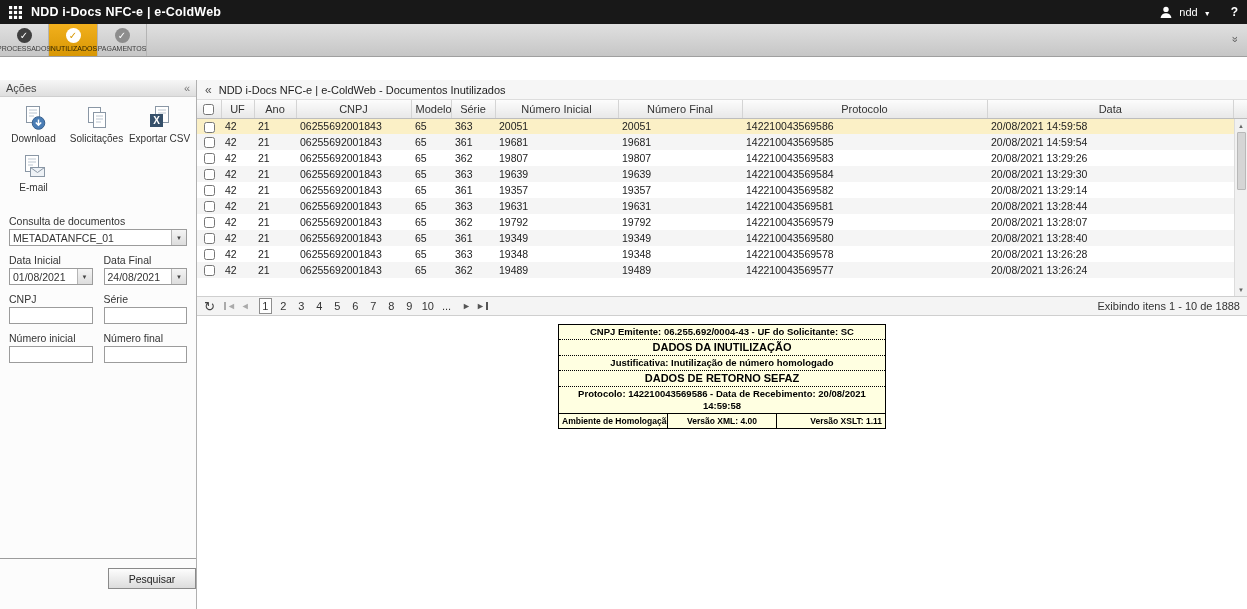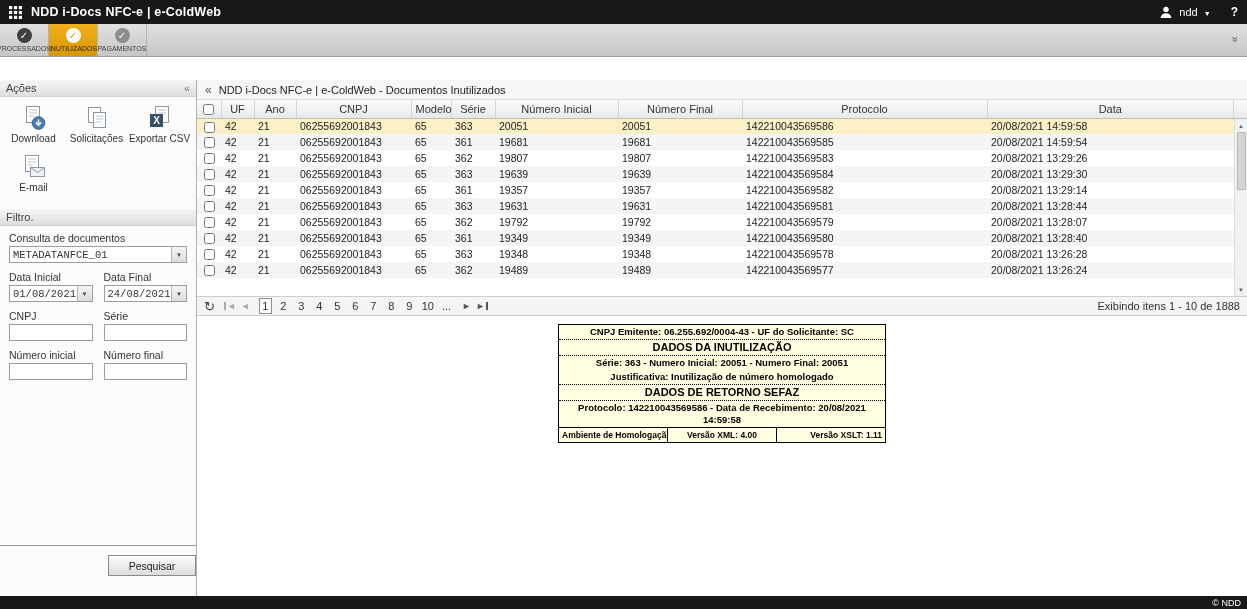--- a/index.html
+++ b/index.html
@@ -30,21 +30,21 @@
 .sidebar{width:197px;flex:0 0 auto;border-right:1px solid #b0b0b0;background:#fcfcfc;display:flex;flex-direction:column;}
 .panel-header{height:17px;flex:0 0 auto;background:linear-gradient(#f6f6f6,#dedede);border-bottom:1px solid #cfcfcf;display:flex;align-items:center;padding:0 6px;color:#444;}
 .panel-header .collapse{margin-left:auto;color:#777;font-size:11px;cursor:pointer;}
 .actions-grid{display:flex;flex-wrap:wrap;padding:8px 2px 4px;row-gap:10px;flex:0 0 auto;min-height:112px;align-content:flex-start;}
 .action-item{width:63px;display:flex;flex-direction:column;align-items:center;gap:2px;font-size:10px;color:#333;cursor:pointer;text-align:center;}
 .filter-form{padding:6px 9px 0;flex:0 0 auto;}
 .f-label{font-size:10.5px;color:#333;margin-bottom:2px;white-space:nowrap;}
 .f-row{display:flex;gap:11px;margin-bottom:8px;}
 .f-col{flex:1;min-width:0;}
 .selectbox{display:flex;height:17px;border:1px solid #9c9c9c;background:#fff;align-items:center;cursor:pointer;}
-.selectbox .sel-text{flex:1;padding:0 3px;font-size:10.5px;overflow:hidden;white-space:nowrap;font-family:Liberation Mono, monospace;}
+.selectbox .sel-text{flex:1;padding:0 3px;font-size:10.5px;overflow:hidden;white-space:nowrap;}
 .selectbox .sel-arrow{width:15px;height:100%;background:linear-gradient(#f4f4f4,#ddd);border-left:1px solid #b5b5b5;font-size:6px;color:#444;display:flex;align-items:center;justify-content:center;flex:0 0 auto;}
 .textbox{width:100%;height:17px;border:1px solid #9c9c9c;background:#fff;font-size:10.5px;padding:0 3px;font-family:inherit;}
 .sidebar-spacer{flex:1;}
 .search-area{flex:0 0 auto;border-top:1px solid #9c9c9c;padding:9px 0 20px;display:flex;justify-content:flex-end;}
 .search-btn{width:88px;height:21px;border:1px solid #8a8a8a;background:linear-gradient(#fdfdfd,#dcdcdc);font-size:10.5px;font-family:inherit;cursor:pointer;color:#222;}
 
 
 .main{flex:1;display:flex;flex-direction:column;min-width:0;background:#fff;}
 .breadcrumb{height:20px;flex:0 0 auto;display:flex;align-items:center;gap:7px;padding:0 8px;background:#f6f6f6;border-bottom:1px solid #ddd;color:#222;}
 .bc-chevrons{color:#555;font-size:12px;cursor:pointer;}
@@ -178,23 +178,20 @@
           <svg width="26" height="26" viewBox="0 0 26 26">
             <rect x="4.5" y="1.5" width="13" height="16" fill="#fff" stroke="#8a97a5"></rect>
             <path d="M7 5h8M7 8h8M7 11h5" stroke="#bcc6d0" stroke-width="1" fill="none"></path>
             <rect x="9.5" y="13.5" width="14" height="9" fill="#eef2f6" stroke="#8a97a5"></rect>
             <path d="M9.5 13.5l7 5 7-5" fill="none" stroke="#8a97a5"></path>
           </svg>
           <span>E-mail</span>
         </div>
       </div>
 
-      <div class="panel-header">
-        <span>Filtro.</span>
-      </div>
 
       <div class="filter-form">
         <div class="f-label">Consulta de documentos</div>
         <div class="f-row">
           <div class="f-col">
             <div class="selectbox">
               <span class="sel-text">METADATANFCE_01</span>
               <span class="sel-arrow">▼</span>
             </div>
           </div>
@@ -431,32 +428,28 @@
         <span class="pg-btn">►</span>
         <span class="pg-btn">►<span class="pg-bar"></span></span>
         <span class="pg-info">Exibindo itens 1 - 10 de 1888</span>
       </div>
 
       <div class="preview-area">
         <div class="preview">
           <div class="pv-line pv-sep">CNPJ Emitente: 06.255.692/0004-43 - UF do Solicitante: SC</div>
           <div class="pv-title pv-sep">DADOS DA INUTILIZAÇÃO</div>
           <div class="pv-sep">
-            <div class="pv-line">Série: 363 - Numero Inicial: 20051 - Numero Final: 20051</div>
             <div class="pv-line">Justificativa: Inutilização de número homologado</div>
           </div>
           <div class="pv-title pv-sep">DADOS DE RETORNO SEFAZ</div>
           <div class="pv-line">Protocolo: 142210043569586 - Data de Recebimento: 20/08/2021 14:59:58</div>
           <div class="pv-footer">
             <span class="pv-cell">Ambiente de Homologação</span>
             <span class="pv-cell">Versão XML: 4.00</span>
             <span class="pv-cell">Versão XSLT: 1.11</span>
           </div>
         </div>
       </div>
 
     </main>
   </div>
 
-  <footer class="bottombar">
-    <span>© NDD</span>
-  </footer>
 </div>
 
 </body></html>

